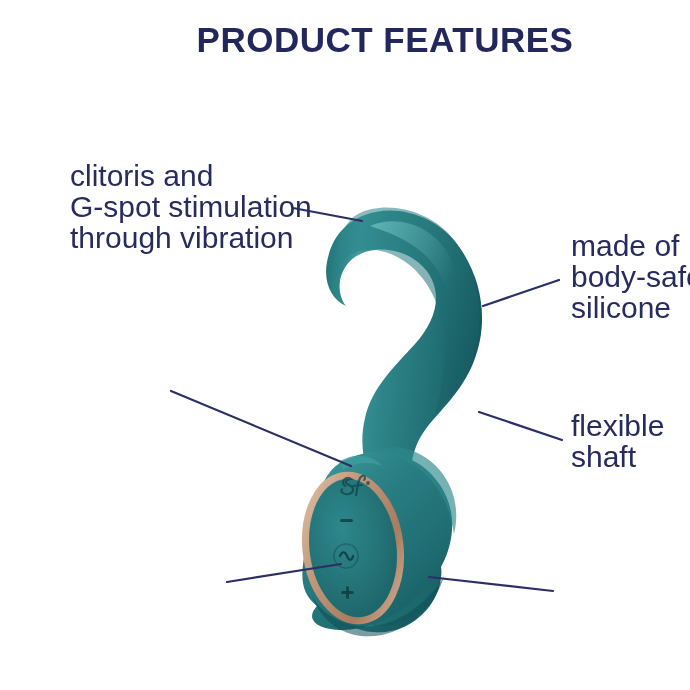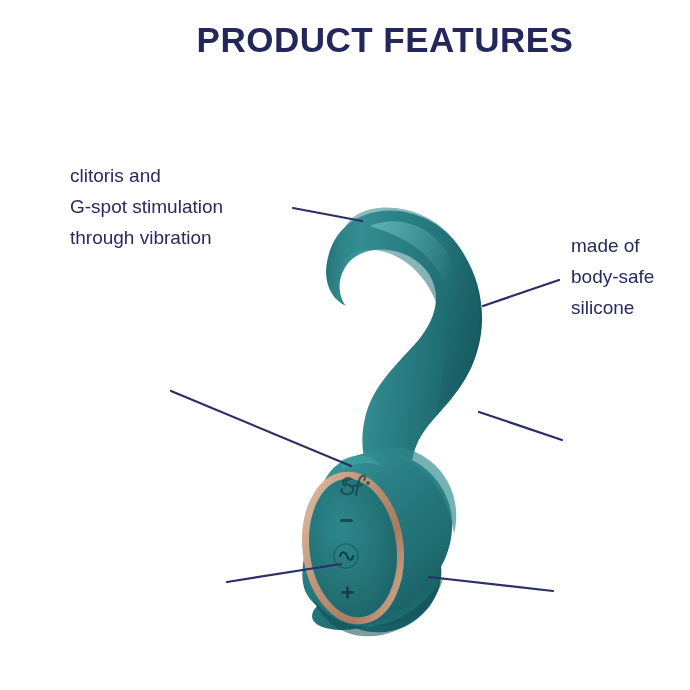--- a/index.html
+++ b/index.html
@@ -32,21 +32,21 @@
     letter-spacing: 0.5px;
     color: #23275c;
     white-space: nowrap;
   }
 
   
   .callout {
     position: absolute;
     color: #272b5e;
     font-family: "Liberation Sans", sans-serif;
-    font-size: 19px;
+    font-size: 30px;
     line-height: 31px;
     font-weight: 500;
     white-space: pre-line;
   }
   .callout-left  { text-align: left; }
   .callout-right { text-align: left; }
 
   #callout-clitoris     { left: 30px;  top: 160px; }
   #callout-broad        { left: 30px;  top: 345px; }
   #callout-easily       { left: 30px;  top: 500px; }
@@ -219,15 +219,17 @@
   <div class="callout callout-left" id="callout-clitoris">clitoris and
 G-spot stimulation
 through vibration</div>
 
 
 
   <div class="callout callout-right" id="callout-silicone">made of
 body-safe
 silicone</div>
 
+  <div class="callout callout-right" id="callout-flexible">flexible
+shaft</div>
 
 
 </div>
 
 </body></html>

